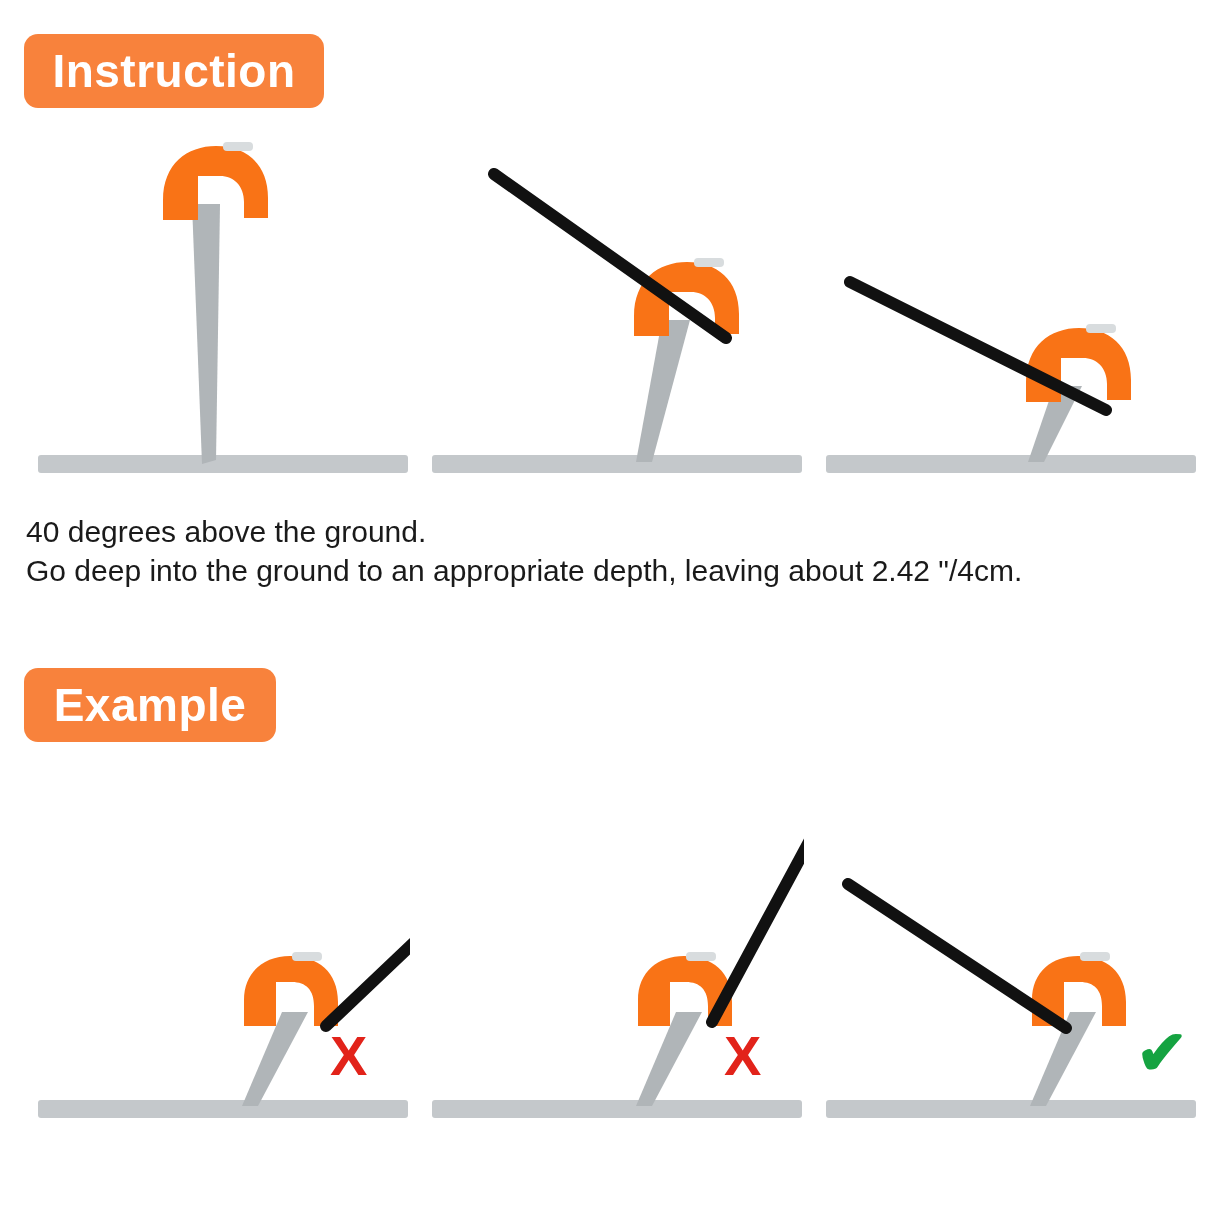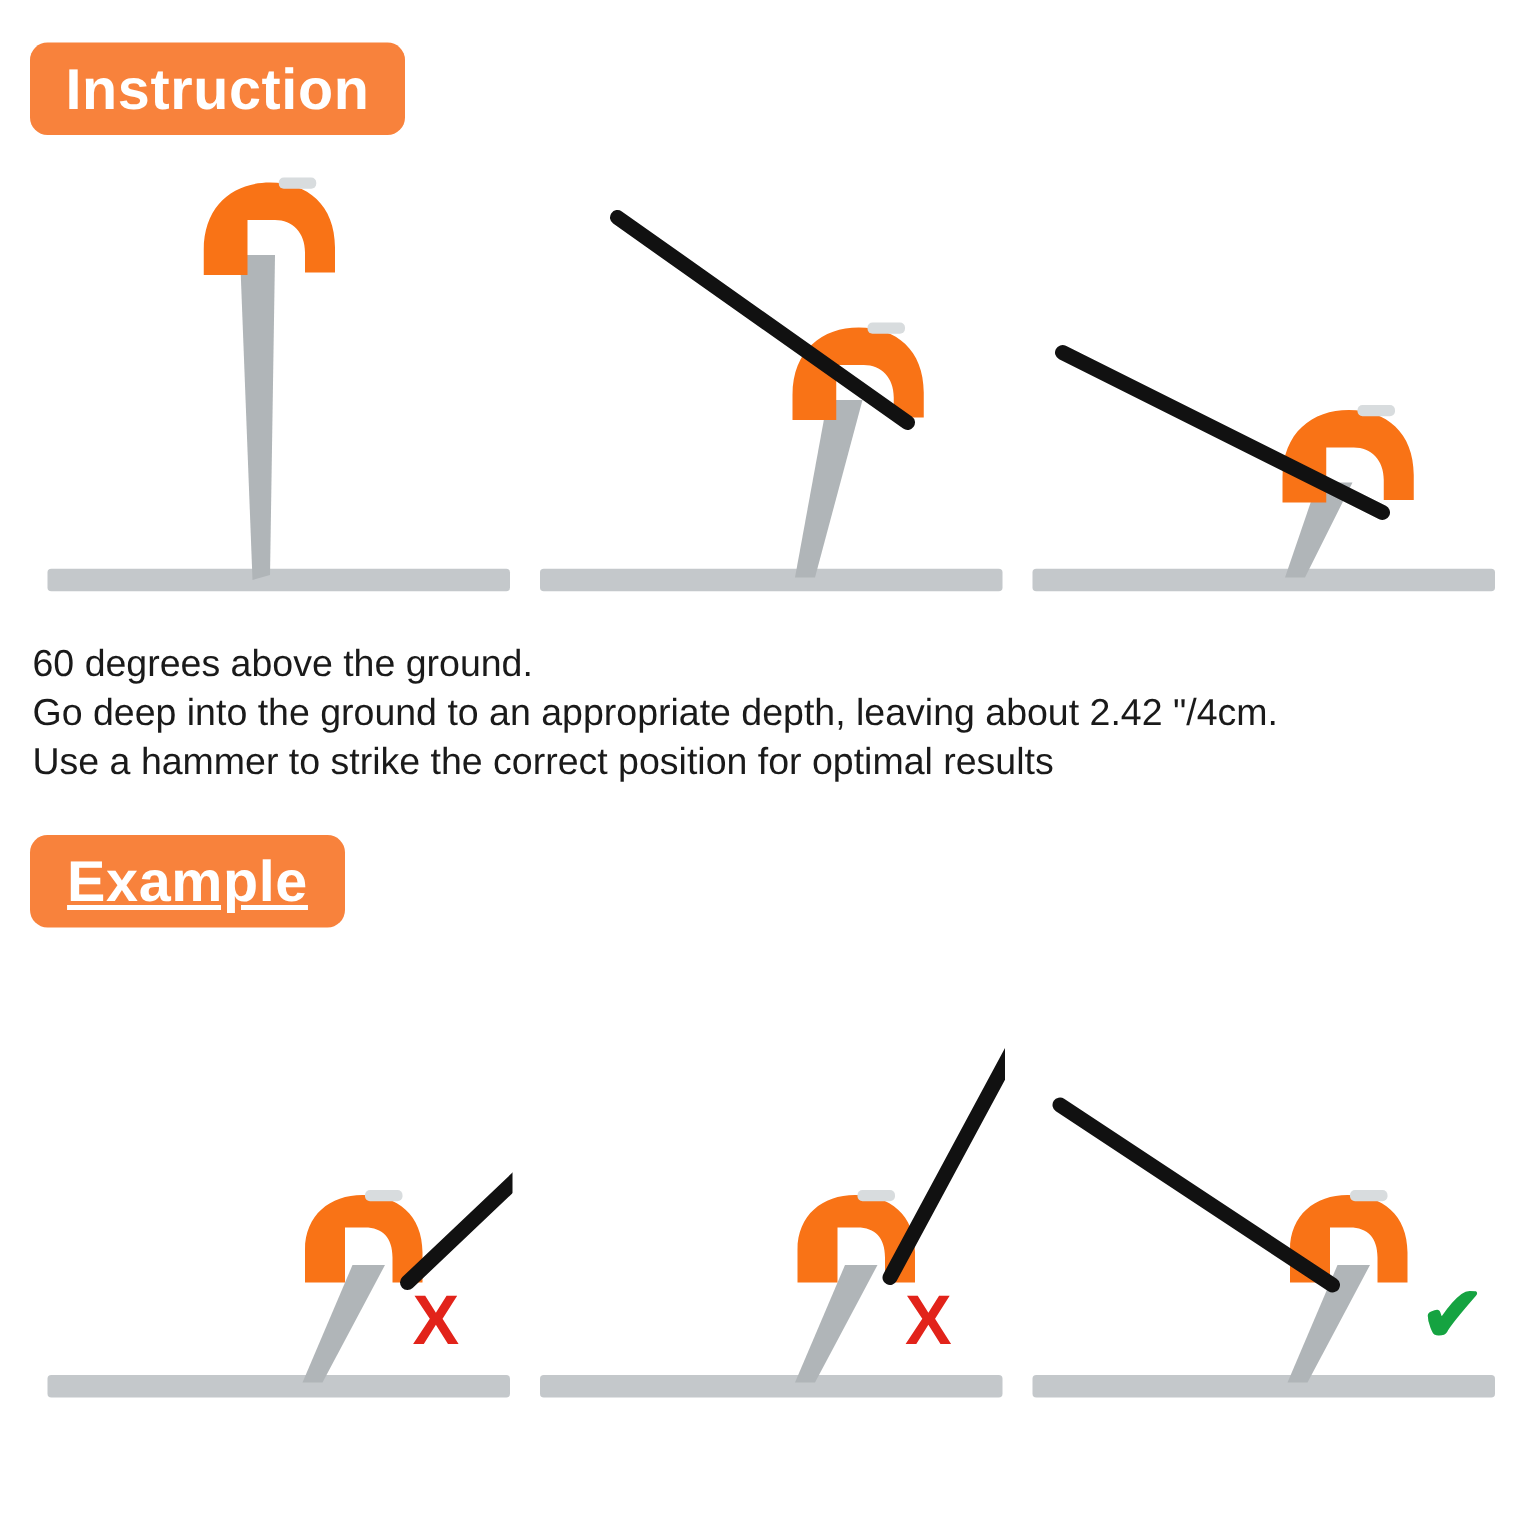--- a/index.html
+++ b/index.html
@@ -37,21 +37,20 @@
     width: 300px;
     height: 74px;
     font-size: 46px;
   }
   #badge-example {
     left: 24px;
     top: 668px;
     width: 252px;
     height: 74px;
     font-size: 46px;
-    text-decoration: underline;
   }
 
   
   .instructions {
     position: absolute;
     left: 26px;
     top: 512px;
     width: 1170px;
     font-size: 30px;
     line-height: 39px;
@@ -114,23 +113,22 @@
     <svg width="390" height="360" viewBox="0 0 390 360" xmlns="http://www.w3.org/2000/svg">
       <rect x="18" y="325" width="370" height="18" rx="3" fill="#c4c8cb"></rect>
       <path d="M246 256 L274 256 L236 332 L220 332 Z" fill="#b0b5b8"></path>
       <path d="M218 252 C218 216 242 198 271 198 C301 198 323 216 323 250 L323 270 L299 270 L299 254 C299 238 289 228 275 228 L253 228 L253 272 L218 272 Z" fill="#f97316"></path>
       <rect x="278" y="194" width="30" height="9" rx="4" fill="#d8dcde"></rect>
       <line x1="42" y1="152" x2="298" y2="280" stroke="#111111" stroke-width="12" stroke-linecap="round"></line>
     </svg>
   </div>
 
   <div class="instructions">
-    <div>60 degrees above the ground.</div>
+    <div>40 degrees above the ground.</div>
     <div>Go deep into the ground to an appropriate depth, leaving about 2.42 "/4cm.</div>
-    <div>Use a hammer to strike the correct position for optimal results</div>
   </div>
 
   <div class="badge" id="badge-example">Example</div>
 
   <div class="panel" style="left:20px; top:800px;">
     <svg width="390" height="330" viewBox="0 0 390 330" xmlns="http://www.w3.org/2000/svg">
       <rect x="18" y="300" width="370" height="18" rx="3" fill="#c4c8cb"></rect>
       <path d="M262 212 L288 212 L238 306 L222 306 Z" fill="#b0b5b8"></path>
       <path d="M224 200 C224 172 244 156 270 156 C298 156 318 172 318 202 L318 226 L294 226 L294 206 C294 190 286 182 272 182 L256 182 L256 226 L224 226 Z" fill="#f97316"></path>
       <rect x="272" y="152" width="30" height="9" rx="4" fill="#d8dcde"></rect>

